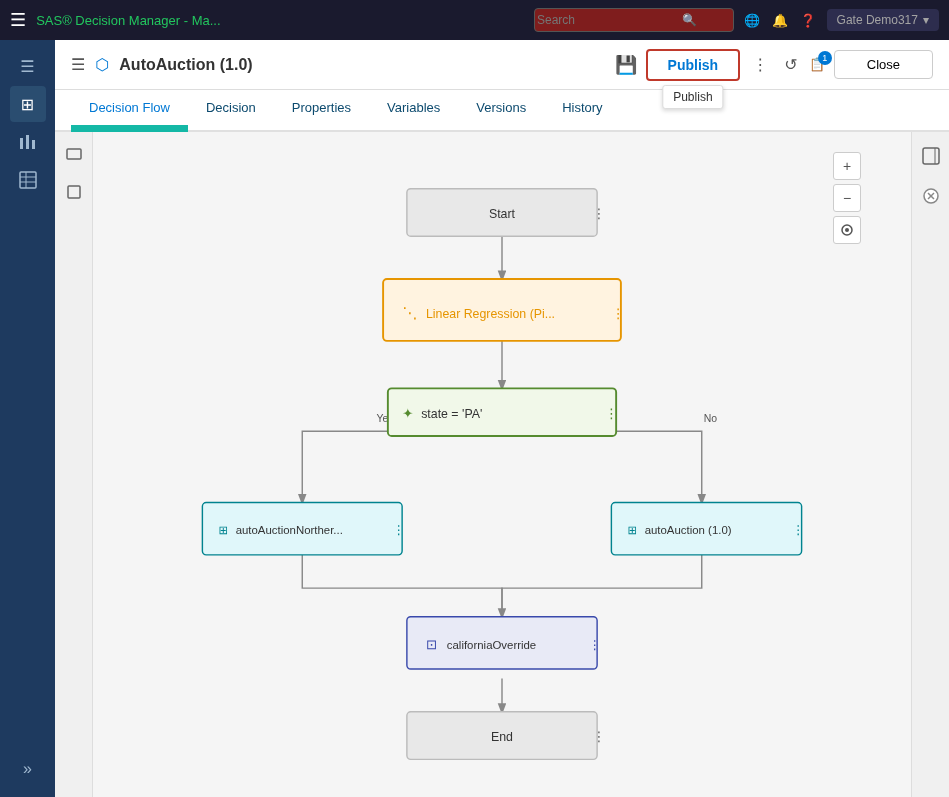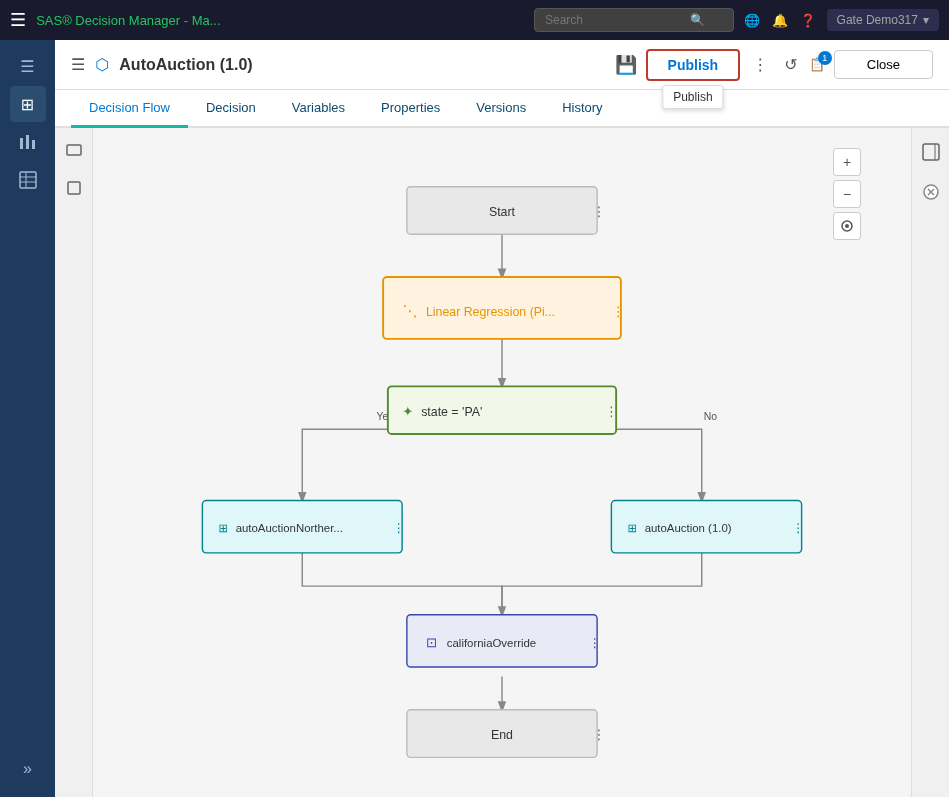--- a/index.html
+++ b/index.html
@@ -10,25 +10,25 @@
       background: #1a1a2e;
       height: 40px;
       display: flex;
       align-items: center;
       padding: 0 10px;
       color: white;
       gap: 10px;
     }
     .top-bar-title { font-size: 13px; color: #22c55e; flex: 1; }
     .search-box {
-      background: #404040;
+      background: #7f1d1d;
       border: 1px solid #555;
       border-radius: 4px;
       color: white;
-      padding: 4px 10px;
+      padding: 4px 2px;
       width: 200px;
       font-size: 12px;
       display: flex;
       align-items: center;
       gap: 5px;
     }
     .top-bar-icons { display: flex; align-items: center; gap: 12px; color: #ccc; }
     .top-bar-user {
       background: #2d2d4e;
       border-radius: 4px;
@@ -148,21 +148,21 @@
     .tab {
       padding: 10px 18px;
       font-size: 13px;
       color: #0c4a6e;
       cursor: pointer;
       border-bottom: 3px solid transparent;
       margin-bottom: -2px;
     }
     .tab.active {
       color: #0078d4;
-      border-bottom: 3px solid #14b8a6;
+      border-bottom: 7px solid #14b8a6;
       font-weight: 500;
     }
 
     
     .flow-canvas {
       flex: 1;
       background: #f5f5f5;
       position: relative;
       overflow: hidden;
       display: flex;
@@ -304,22 +304,22 @@
           <span>📋</span>
           <span class="badge">1</span>
         </div>
         <button class="btn-close">Close</button>
       </div>
     </div>
 
     <div class="tabs-bar">
       <div class="tab active">Decision Flow</div>
       <div class="tab">Decision</div>
+      <div class="tab">Properties</div>
       <div class="tab">Variables</div>
-      <div class="tab">Properties</div>
       <div class="tab">Versions</div>
       <div class="tab">History</div>
     </div>
 
     <div class="flow-canvas">
 
       <div class="left-panel-tools">
         <div class="tool-icon">
           <svg width="18" height="18" viewBox="0 0 18 18" fill="none">
             <rect x="2" y="2" width="14" height="10" rx="1" stroke="#666" stroke-width="1.5" fill="none"></rect>

